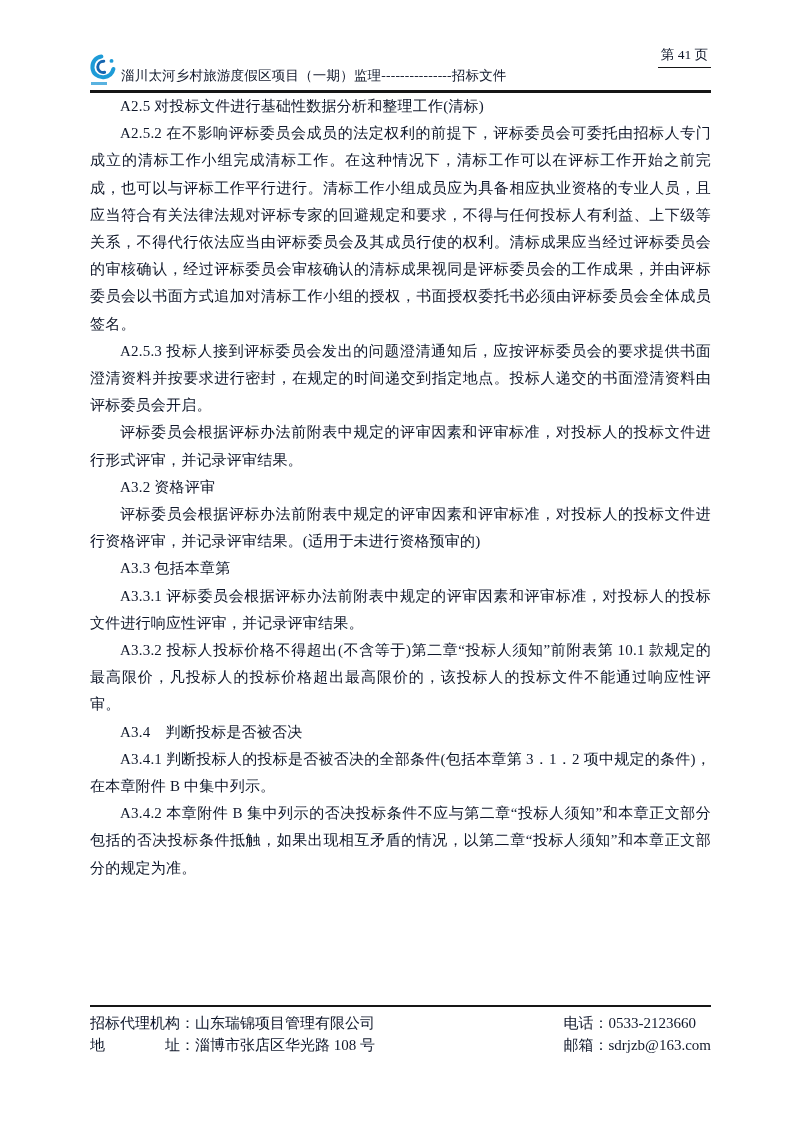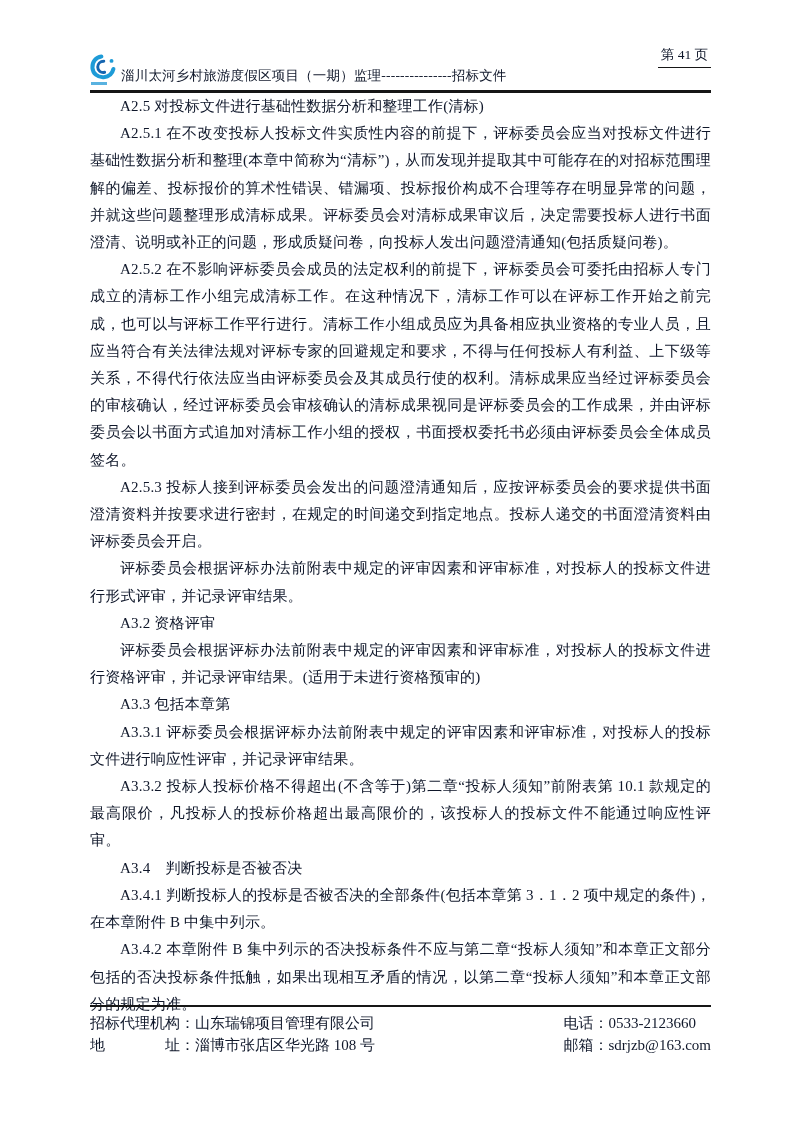--- a/index.html
+++ b/index.html
@@ -88,21 +88,20 @@
         </svg>
         <div class="logo-caption"></div>
       </div>
       <span class="doc-title">淄川太河乡村旅游度假区项目（一期）监理---------------招标文件</span>
     </div>
     <span class="page-number">第 41 页</span>
   </div>
 
   <div class="doc-body">
     <p>A2.5 对投标文件进行基础性数据分析和整理工作(清标)</p>
-    <p>A2.5.1 在不改变投标人投标文件实质性内容的前提下，评标委员会应当对投标文件进行基础性数据分析和整理(本章中简称为“清标”)，从而发现并提取其中可能存在的对招标范围理解的偏差、投标报价的算术性错误、错漏项、投标报价构成不合理等存在明显异常的问题，并就这些问题整理形成清标成果。评标委员会对清标成果审议后，决定需要投标人进行书面澄清、说明或补正的问题，形成质疑问卷，向投标人发出问题澄清通知(包括质疑问卷)。</p>
     <p>A2.5.2 在不影响评标委员会成员的法定权利的前提下，评标委员会可委托由招标人专门成立的清标工作小组完成清标工作。在这种情况下，清标工作可以在评标工作开始之前完成，也可以与评标工作平行进行。清标工作小组成员应为具备相应执业资格的专业人员，且应当符合有关法律法规对评标专家的回避规定和要求，不得与任何投标人有利益、上下级等关系，不得代行依法应当由评标委员会及其成员行使的权利。清标成果应当经过评标委员会的审核确认，经过评标委员会审核确认的清标成果视同是评标委员会的工作成果，并由评标委员会以书面方式追加对清标工作小组的授权，书面授权委托书必须由评标委员会全体成员签名。</p>
     <p>A2.5.3 投标人接到评标委员会发出的问题澄清通知后，应按评标委员会的要求提供书面澄清资料并按要求进行密封，在规定的时间递交到指定地点。投标人递交的书面澄清资料由评标委员会开启。</p>
     <p>评标委员会根据评标办法前附表中规定的评审因素和评审标准，对投标人的投标文件进行形式评审，并记录评审结果。</p>
     <p>A3.2 资格评审</p>
     <p>评标委员会根据评标办法前附表中规定的评审因素和评审标准，对投标人的投标文件进行资格评审，并记录评审结果。(适用于未进行资格预审的)</p>
     <p>A3.3 包括本章第</p>
     <p>A3.3.1 评标委员会根据评标办法前附表中规定的评审因素和评审标准，对投标人的投标文件进行响应性评审，并记录评审结果。</p>
     <p>A3.3.2 投标人投标价格不得超出(不含等于)第二章“投标人须知”前附表第 10.1 款规定的最高限价，凡投标人的投标价格超出最高限价的，该投标人的投标文件不能通过响应性评审。</p>
     <p>A3.4　判断投标是否被否决</p>
     <p>A3.4.1 判断投标人的投标是否被否决的全部条件(包括本章第 3．1．2 项中规定的条件)，在本章附件 B 中集中列示。</p>

